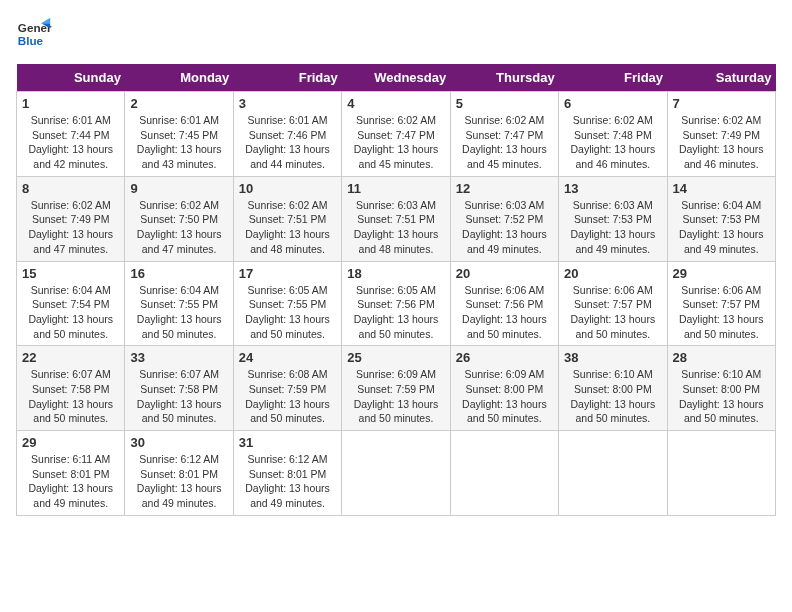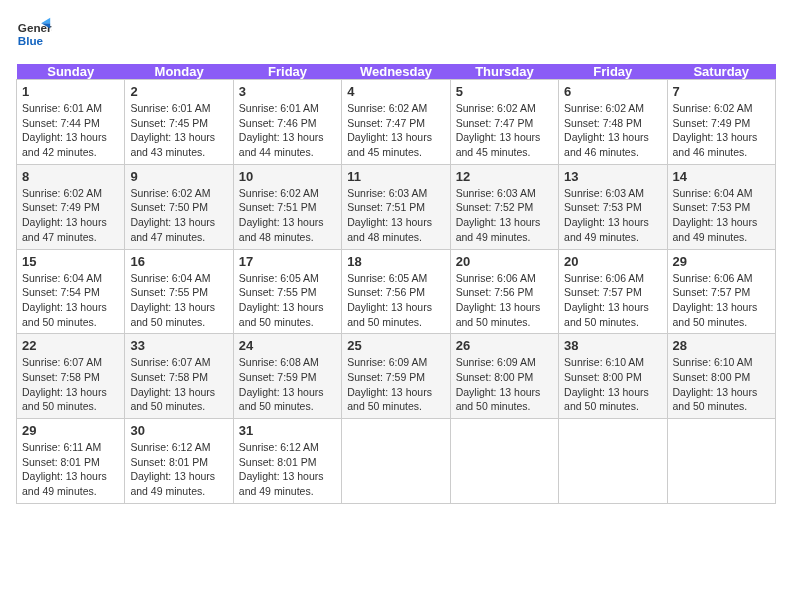--- a/index.html
+++ b/index.html
@@ -36,24 +36,24 @@
     .location-title {
       font-size: 15px;
       color: #555;
     }
     table {
       width: 100%;
       border-collapse: collapse;
       font-size: 11px;
     }
     th {
-      background: #8b5cf6;
+      background: #701a75;
       color: #fff;
-      padding: 0 4px;
-      text-align: center;
+      padding: 6px 4px;
+      text-align: right;
       font-size: 13px;
       font-weight: bold;
     }
     td {
       border: 1px solid #ccc;
       vertical-align: top;
       padding: 4px 5px;
       width: 14.28%;
       height: 80px;
       background: #fff;
@@ -65,20 +65,21 @@
       font-size: 13px;
       font-weight: bold;
       color: #333;
       display: block;
       margin-bottom: 2px;
     }
     .day-info {
       color: #333;
       line-height: 1.4;
       font-size: 10.5px;
+      text-align: center;
     }
     .empty-cell {
       background: #fff !important;
     }
   </style>
 </head>
 <body>
 
 <div class="header-area">
   <div class="logo">

